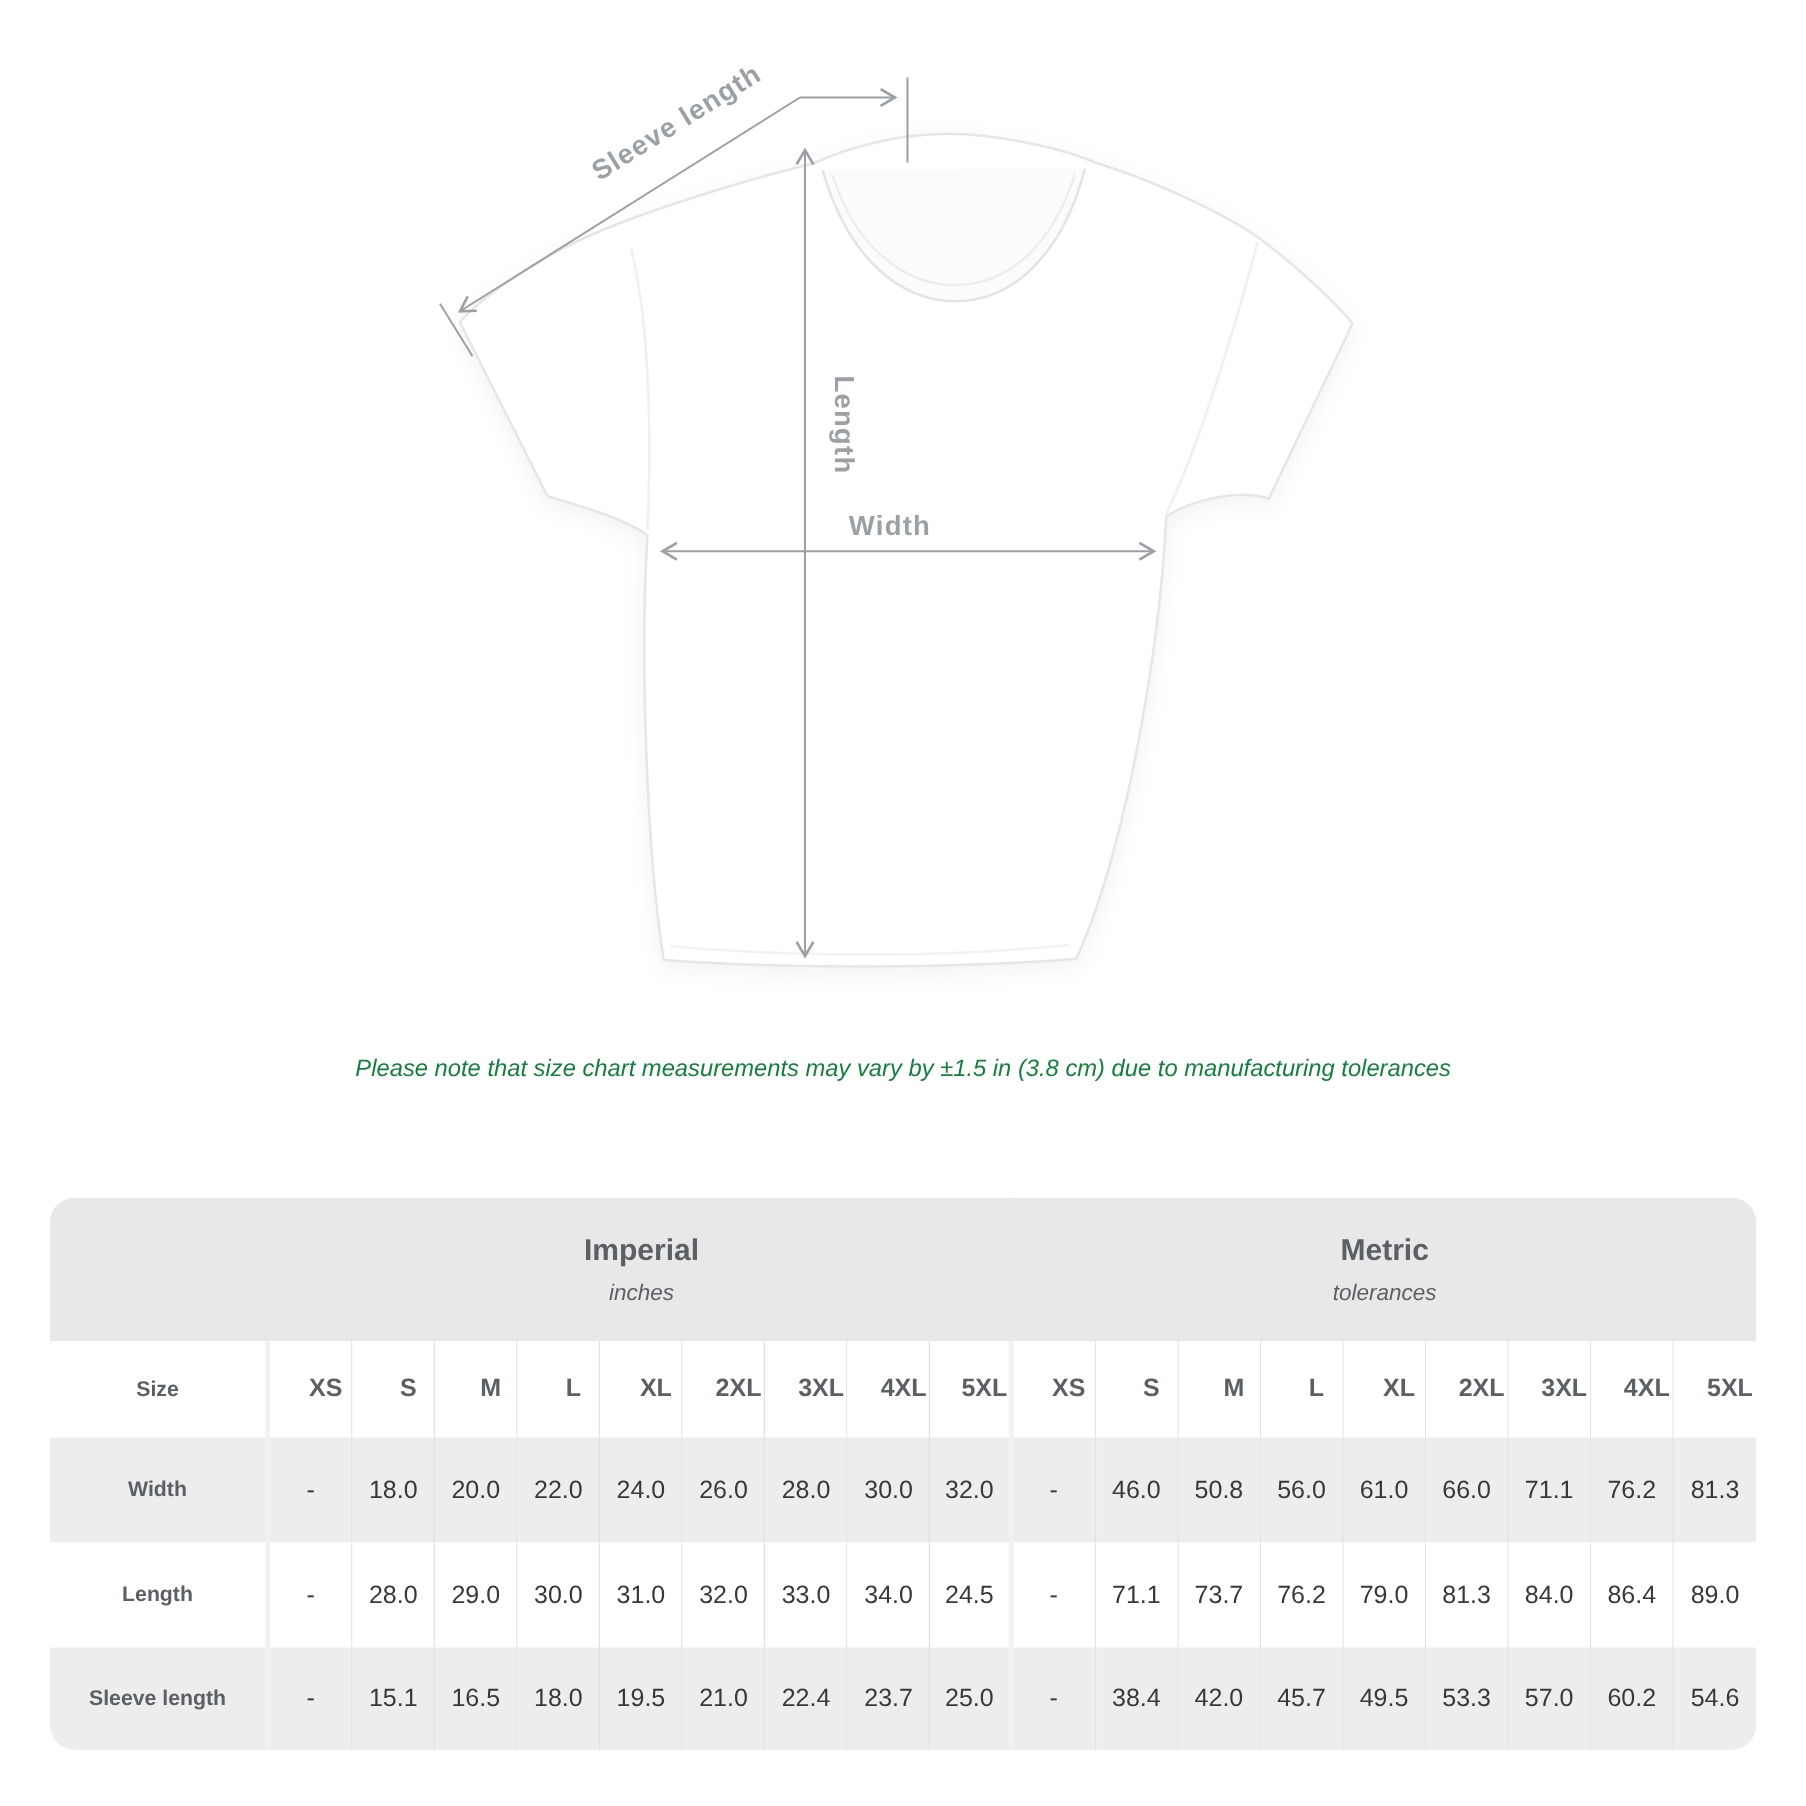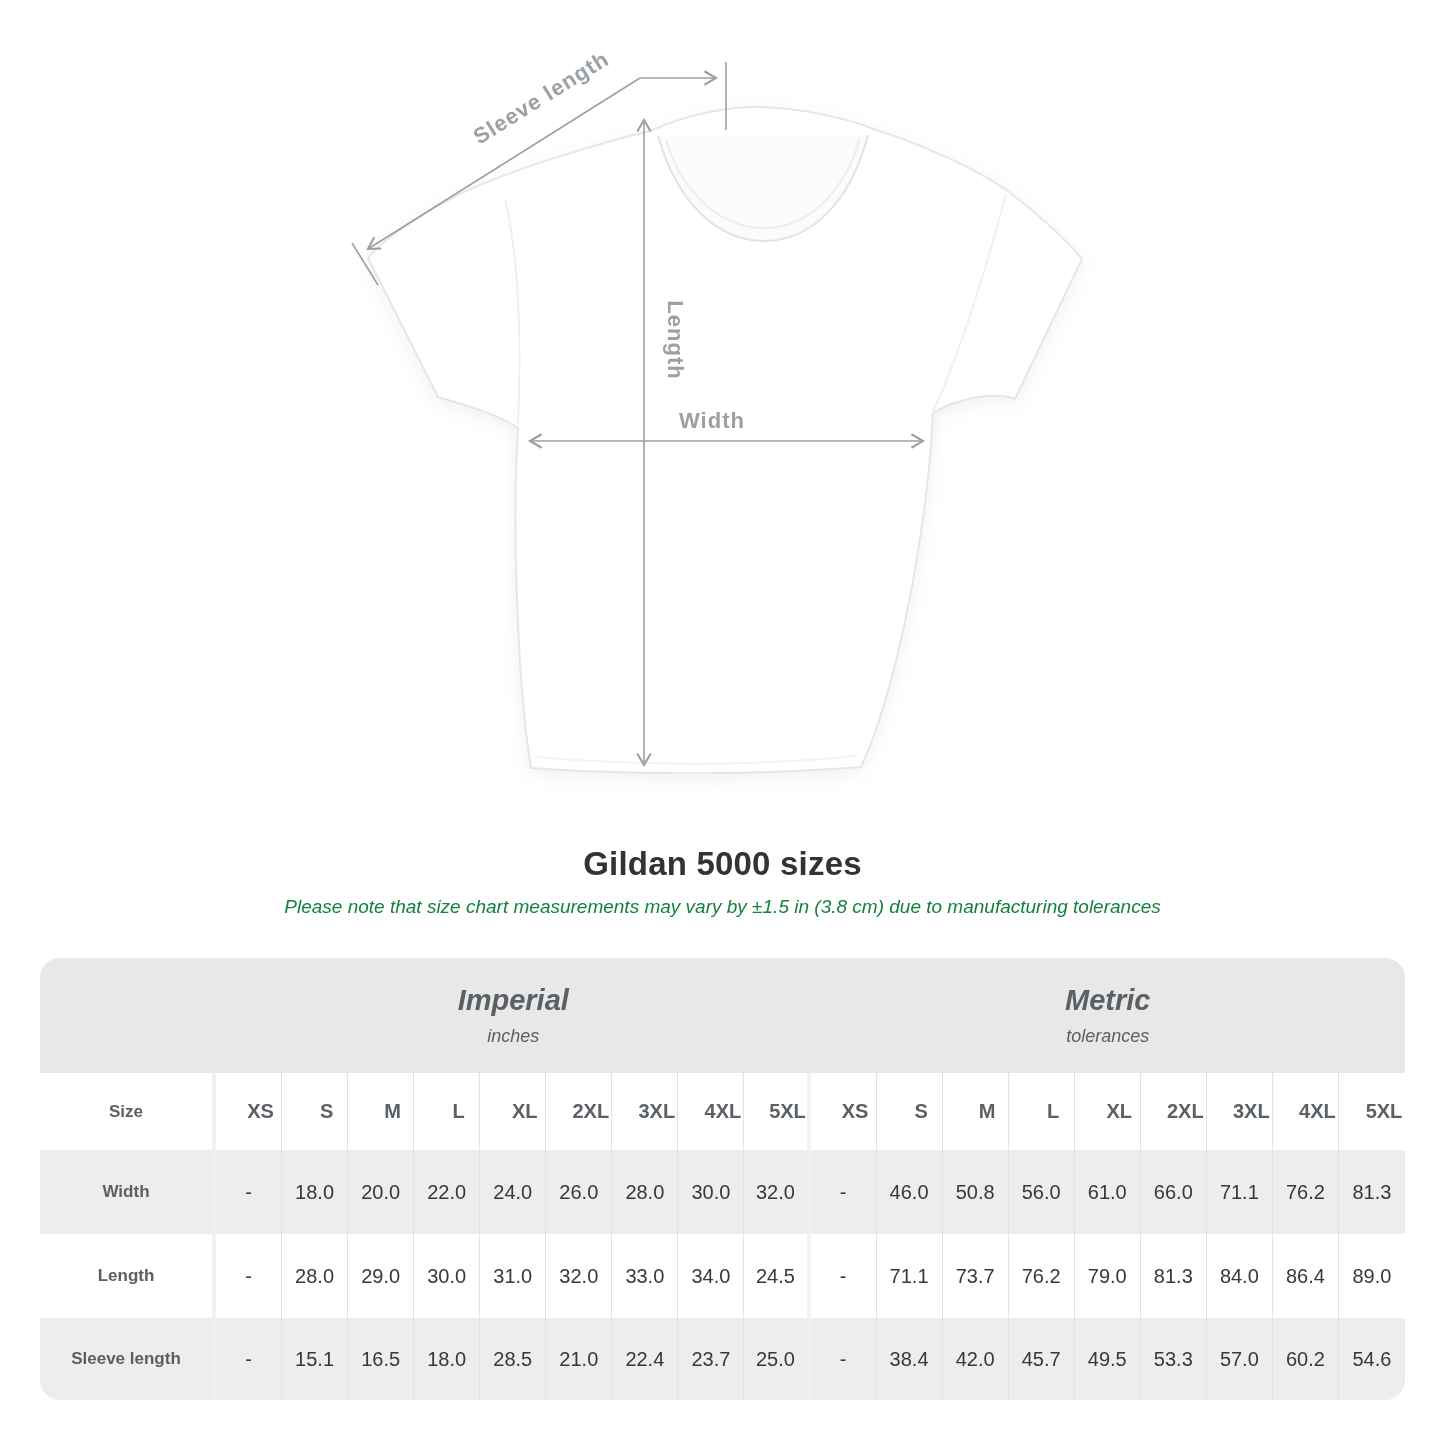--- a/index.html
+++ b/index.html
@@ -21,21 +21,21 @@
     position:absolute;top:958px;left:40px;width:1365px;height:442px;
     display:grid;
     grid-template-columns:176px repeat(18, 1fr);
     grid-template-rows:115px 77px 84px 84px 82px;
     border-radius:20px;overflow:hidden;
   }
   .c{display:flex;align-items:center;justify-content:center;background:#ffffff;
      border-right:1px solid #e2e2e2;color:#36383a;font-size:20px;}
   .band{background:#e8e8e8;border-right:none;}
   .grp{flex-direction:column;grid-column:span 9;gap:9px;color:#5b6065;}
-  .gname{font-size:29px;font-weight:bold;font-style:italic;}
+  .gname{font-size:24px;font-weight:bold;}
   .gunit{font-size:18px;font-style:italic;}
   .hd{font-weight:bold;color:#5b6065;font-size:20px;padding-left:24px;}
   .lbl{font-weight:bold;color:#5b6065;font-size:17px;}
   .g{background:#ededed;}
   .sep{border-right:4px solid #f1f1f1;}
   .last{border-right:none;}
 </style>
 </head>
 <body>
 
@@ -82,21 +82,20 @@
     <line class="dim" x1="644" y1="441" x2="644" y2="765" marker-end="url(#arr)"></line>
     <text class="dimtext" x="668" y="340" text-anchor="middle" transform="rotate(90 668 340)">Length</text>
 
     <line class="dim" x1="712" y1="441" x2="530" y2="441" marker-end="url(#arr)"></line>
     <line class="dim" x1="712" y1="441" x2="923" y2="441" marker-end="url(#arr)"></line>
     <text class="dimtext" x="712" y="428" text-anchor="middle">Width</text>
   </g>
 </svg>
 
 <div class="caption">
-  <h1>Gildan 5000 sizes</h1>
   <p>Please note that size chart measurements may vary by ±1.5 in (3.8 cm) due to manufacturing tolerances</p>
 </div>
 
 <div class="table">
 
   <div class="c band"></div>
   <div class="c band grp">
     <div class="gname">Imperial</div>
     <div class="gunit">inches</div>
   </div>
@@ -163,21 +162,21 @@
   <div class="c">81.3</div>
   <div class="c">84.0</div>
   <div class="c">86.4</div>
   <div class="c last">89.0</div>
 
   <div class="c lbl g sep">Sleeve length</div>
   <div class="c g">-</div>
   <div class="c g">15.1</div>
   <div class="c g">16.5</div>
   <div class="c g">18.0</div>
-  <div class="c g">28.5</div>
+  <div class="c g">19.5</div>
   <div class="c g">21.0</div>
   <div class="c g">22.4</div>
   <div class="c g">23.7</div>
   <div class="c g sep">25.0</div>
   <div class="c g">-</div>
   <div class="c g">38.4</div>
   <div class="c g">42.0</div>
   <div class="c g">45.7</div>
   <div class="c g">49.5</div>
   <div class="c g">53.3</div>

